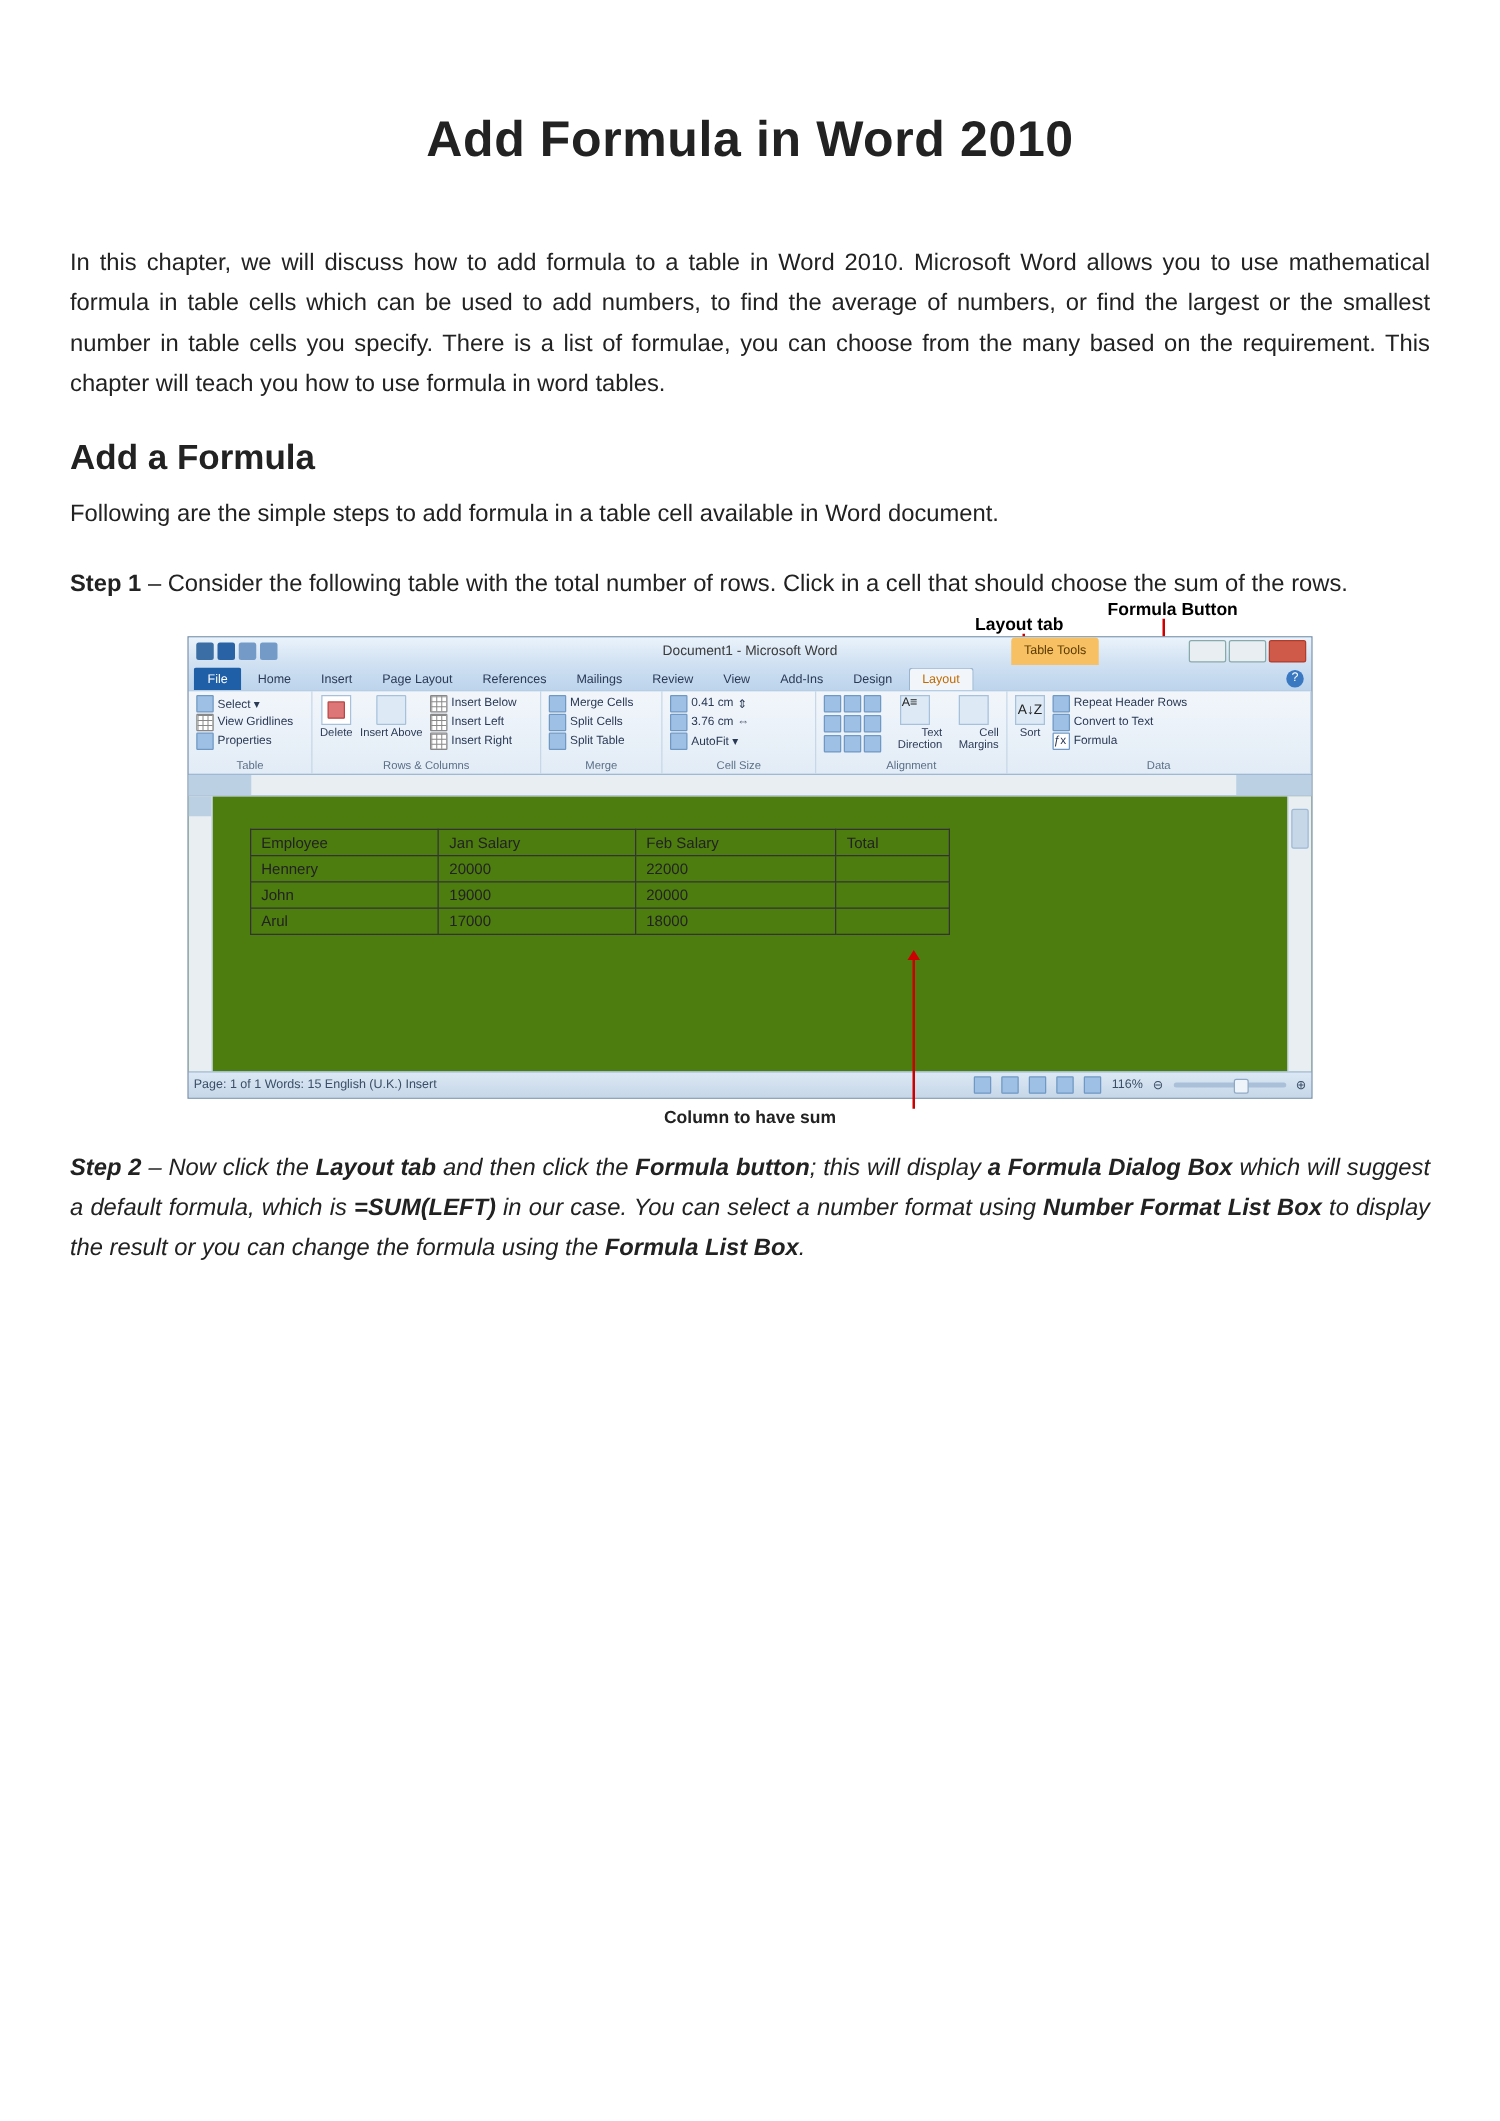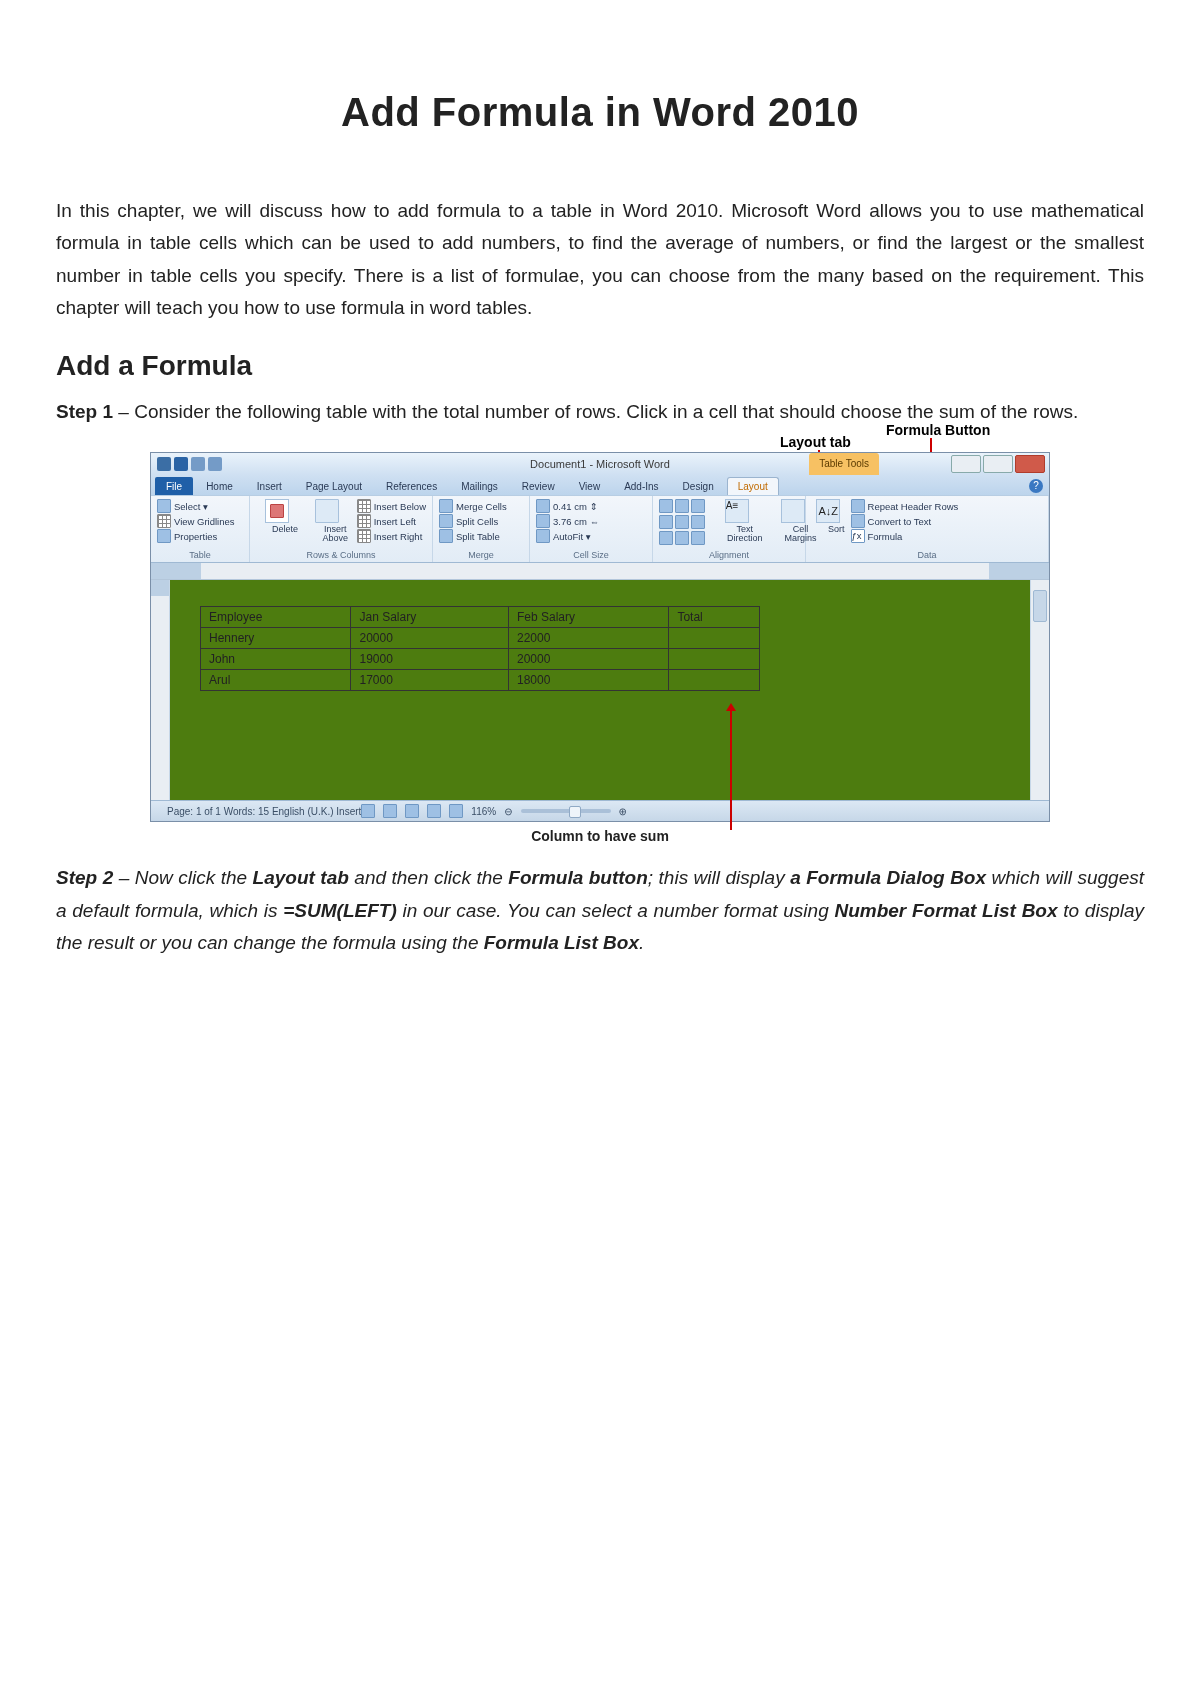--- a/index.html
+++ b/index.html
@@ -35,52 +35,53 @@
   .grp{border-right:1px solid #c6d7e8;padding:3px 6px 0 6px;display:flex;flex-direction:column;justify-content:space-between;}
   .grp .items{display:flex;gap:6px;align-items:flex-start;}
   .grp .lbl{font-size:9px;color:#5a6e86;text-align:center;padding-bottom:2px;}
   .btncol{display:flex;flex-direction:column;gap:1px;}
   .ritem{font-size:9.5px;color:#2a3a55;display:flex;align-items:center;gap:3px;white-space:nowrap;}
   .ic{width:12px;height:12px;display:inline-block;background:#9ec0e4;border:1px solid #6f98c4;border-radius:1px;}
   .ic.red{background:#d77;border-color:#b44;}
   .ic.grid{background:#fff;border-color:#888;background-image:linear-gradient(#888 1px,transparent 1px),linear-gradient(90deg,#888 1px,transparent 1px);background-size:4px 4px;}
   .bigbtn{display:flex;flex-direction:column;align-items:center;gap:2px;}
   .bigbtn .bic{width:22px;height:22px;background:#ddeaf6;border:1px solid #a7c1dc;}
-  .bigbtn .bt{font-size:9px;color:#2a3a55;text-align:center;line-height:1;margin-left:16px;}
+  .bigbtn .bt{font-size:9px;color:#2a3a55;text-align:right;line-height:1;}
   .help-ico{position:absolute;right:6px;top:26px;width:14px;height:14px;border-radius:50%;background:#3a78c2;color:#fff;font-size:10px;text-align:center;line-height:14px;}
   .ruler{height:16px;background:#e9eef3;border-bottom:1px solid #b3c6da;position:relative;}
   .ruler .shade{position:absolute;left:0;top:0;bottom:0;width:50px;background:#bcd0e4;}
   .ruler .shade.r{left:auto;right:0;width:60px;}
   .doc-area{display:flex;height:220px;background:#4d7c0f;}
   .vruler{width:18px;background:#e9eef3;border-right:1px solid #c6d7e8;position:relative;}
   .vruler .sh{position:absolute;left:0;right:0;top:0;height:16px;background:#bcd0e4;}
   .sheet{flex:1;position:relative;padding:26px 30px 10px 30px;}
   table.datatbl{border-collapse:collapse;width:560px;font-size:12px;}
   table.datatbl td,table.datatbl th{border:1px solid #333;padding:3px 8px;text-align:left;font-weight:400;}
   .vscroll{width:18px;background:#e9eef3;border-left:1px solid #c6d7e8;position:relative;}
   .vscroll .thumb{position:absolute;left:2px;right:2px;top:10px;height:30px;background:#c6d7e8;border:1px solid #9fb9d3;border-radius:2px;}
-  .statusbar{height:20px;background:linear-gradient(#dce8f4,#c6d7e8);border-top:1px solid #9fb9d3;display:flex;align-items:center;font-size:10px;color:#3a4e66;padding:0 16px;}
+  .statusbar{height:20px;background:linear-gradient(#dce8f4,#c6d7e8);border-top:1px solid #9fb9d3;display:flex;align-items:center;font-size:10px;color:#3a4e66;padding:0 4px;justify-content:space-between;}
   .statusbar .right{display:flex;align-items:center;gap:8px;}
   .zoom-track{width:90px;height:4px;background:#aac0d8;position:relative;border-radius:2px;}
   .zoom-track .knob{position:absolute;left:48px;top:-3px;width:10px;height:10px;background:#eef4fa;border:1px solid #8fa9c5;border-radius:2px;}
   
   .arrow-up{position:absolute;width:2px;height:120px;background:#c00;left:560px;top:130px;}
   .arrow-up::before{content:"";position:absolute;top:-7px;left:-4px;border-left:5px solid transparent;border-right:5px solid transparent;border-bottom:8px solid #c00;}
   .caption{font-size:14px;font-weight:700;text-align:center;margin-top:6px;}
 </style>
 </head>
 <body>
 
 <div class="page">
   <h1 class="title">Add Formula in Word 2010</h1>
 
   <p class="body">In this chapter, we will discuss how to add formula to a table in Word 2010. Microsoft Word allows you to use mathematical formula in table cells which can be used to add numbers, to find the average of numbers, or find the largest or the smallest number in table cells you specify. There is a list of formulae, you can choose from the many based on the requirement. This chapter will teach you how to use formula in word tables.</p>
 
   <h2 class="section">Add a Formula</h2>
 
+  <p class="body">Following are the simple steps to add formula in a table cell available in Word document.</p>
 
   <p class="body">
     <b>Step 1</b><span> – Consider the following table with the total number of rows. Click in a cell that should choose the sum of the rows.</span>
   </p>
 
   <div class="screenshot-wrap">
     <div class="callout layout">Layout tab</div>
     <div class="callout formula">Formula Button</div>
     <div class="arrow-down arrow-layout"></div>
     <div class="arrow-down arrow-formula"></div>

